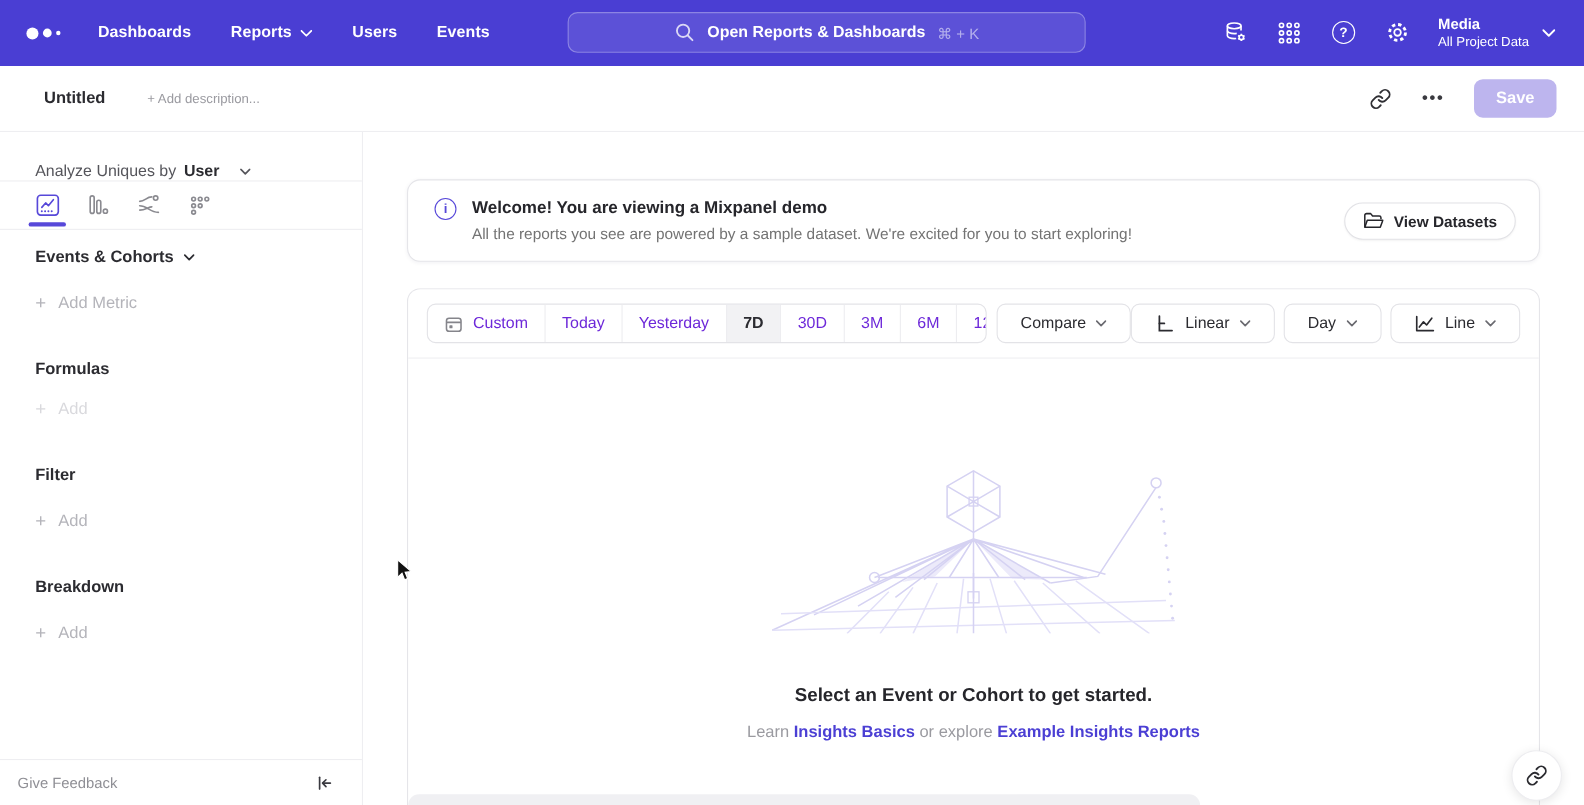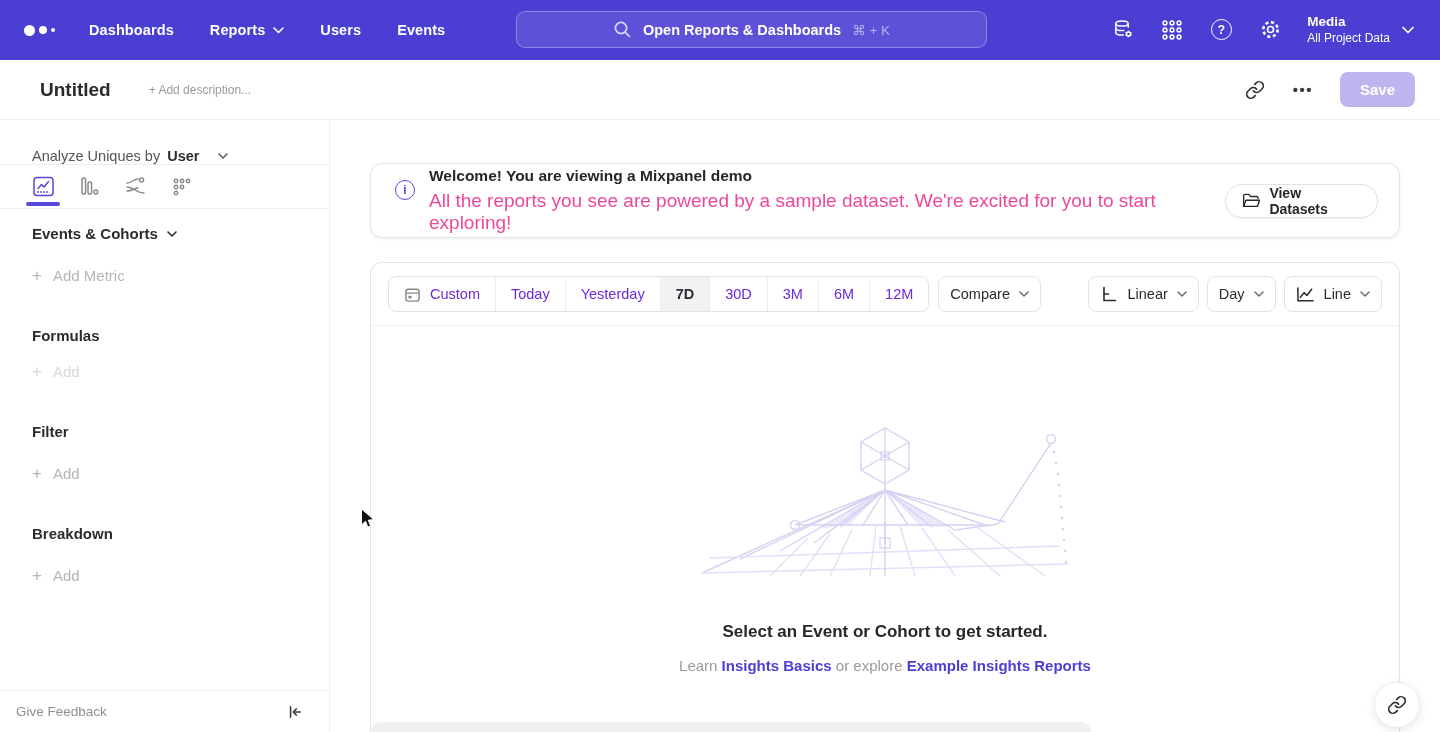--- a/index.html
+++ b/index.html
@@ -31,21 +31,21 @@
   .circle-glyph{width:21px;height:21px;border:1.8px solid #fff;border-radius:50%;display:flex;
           align-items:center;justify-content:center;font-size:12.5px;font-weight:700;color:#fff}
   .project{display:flex;align-items:center;gap:12px;cursor:pointer}
   .project-text{line-height:1.3}
   .project-name{font-size:13.5px;font-weight:700}
   .project-scope{font-size:12px;font-weight:400}
 
   
   .report-header{position:absolute;top:60px;left:0;width:100%;height:60px;background:#fff;
           border-bottom:1px solid var(--divider);display:flex;align-items:center}
-  .report-title{margin-left:40px;font-size:19px;font-weight:700;color:var(--text_dark);cursor:text}
+  .report-title{margin-left:40px;font-size:15px;font-weight:700;color:var(--text_dark);cursor:text}
   .report-desc{margin-left:38px;font-size:12px;color:#9A9AA0;cursor:text}
   .header-actions{margin-left:auto;display:flex;align-items:center;gap:12px;padding-right:25px}
   .icon-btn{width:36px;height:36px;display:flex;align-items:center;justify-content:center;cursor:pointer;color:#3A3A40}
   .ellipsis{font-size:15px;letter-spacing:1.5px;color:#3A3A40;font-weight:700}
   .save-btn{margin-left:7px;background:var(--save_bg);color:#fff;border:none;border-radius:8px;
           padding:9px 20px;font-size:15px;font-weight:700;font-family:inherit;cursor:default}
 
   
   .sidebar{position:absolute;left:0;top:120px;width:330px;height:612px;background:#fff;
           border-right:1px solid var(--divider)}
@@ -73,35 +73,35 @@
   
   .main{position:absolute;left:330px;top:120px;width:1110px;height:612px;background:#fff}
   .banner{position:absolute;left:40px;top:43px;width:1030px;height:75px;background:#fff;
           border:1px solid var(--border);border-radius:12px;box-shadow:0 1px 4px rgba(25,25,60,.06);
           display:flex;align-items:center;padding:0 21px 0 24px}
   .info-icon{flex:none;width:20px;height:20px;border:1.6px solid var(--accent);border-radius:50%;
           color:var(--accent);font-size:12px;font-weight:700;display:flex;align-items:center;
           justify-content:center;margin-top:-21px}
   .banner-texts{margin-left:14px}
   .banner-title{font-size:15.5px;font-weight:700;color:#26262B;margin-bottom:5px}
-  .banner-body{font-size:19px;color:#ec4899}
+  .banner-body{font-size:14px;color:#737373}
   .datasets-btn{margin-left:auto;height:34px;border:1px solid #E2E2E6;border-radius:17px;background:#fff;
           display:flex;align-items:center;gap:9px;padding:0 16px;font-size:14px;font-weight:700;
           color:#26262B;box-shadow:0 1px 2px rgba(0,0,0,.05);cursor:pointer}
 
   .chart-card{position:absolute;left:40px;top:142px;width:1030px;height:470px;background:#fff;
           border:1px solid var(--border);border-bottom:none;border-radius:12px 12px 0 0;overflow:hidden}
   .controls{display:flex;align-items:center;padding:13px 17px;border-bottom:1px solid #EFEFF2}
   .seg-group{display:flex;align-items:stretch;height:36px;border:1px solid #E3E3E7;border-radius:8px;overflow:hidden}
   .seg{display:flex;align-items:center;gap:9px;padding:0 15px;font-size:14.5px;color:#6d28d9;
           border-left:1px solid #EDEDF0;cursor:pointer;white-space:nowrap}
   .seg:first-child{border-left:none}
   .seg.selected{background:#F2F2F4;color:var(--text_dark);font-weight:600}
   .ctrl-btn{height:36px;border:1px solid #E3E3E7;border-radius:8px;background:#fff;display:flex;
-          align-items:center;gap:9px;padding:0 11px;font-size:14.5px;color:var(--text_dark);cursor:pointer}
+          align-items:center;gap:9px;padding:0 21px;font-size:14.5px;color:var(--text_dark);cursor:pointer}
   .compare-btn{margin-left:9px}
   .right-controls{margin-left:auto;display:flex;gap:8px}
 
   .empty{display:flex;flex-direction:column;align-items:center;padding-top:100px}
   .empty-title{font-size:17px;font-weight:700;color:#26262B;margin-top:46px}
   .empty-links{font-size:15px;color:#9A9AA0;margin-top:15px}
   .empty-links a{color:var(--link);font-weight:600;text-decoration:none;cursor:pointer}
 
   .bottom-bar{position:absolute;left:0;bottom:0;width:720px;height:10px;background:#F0F0F3;
           border-radius:14px 14px 0 0}

